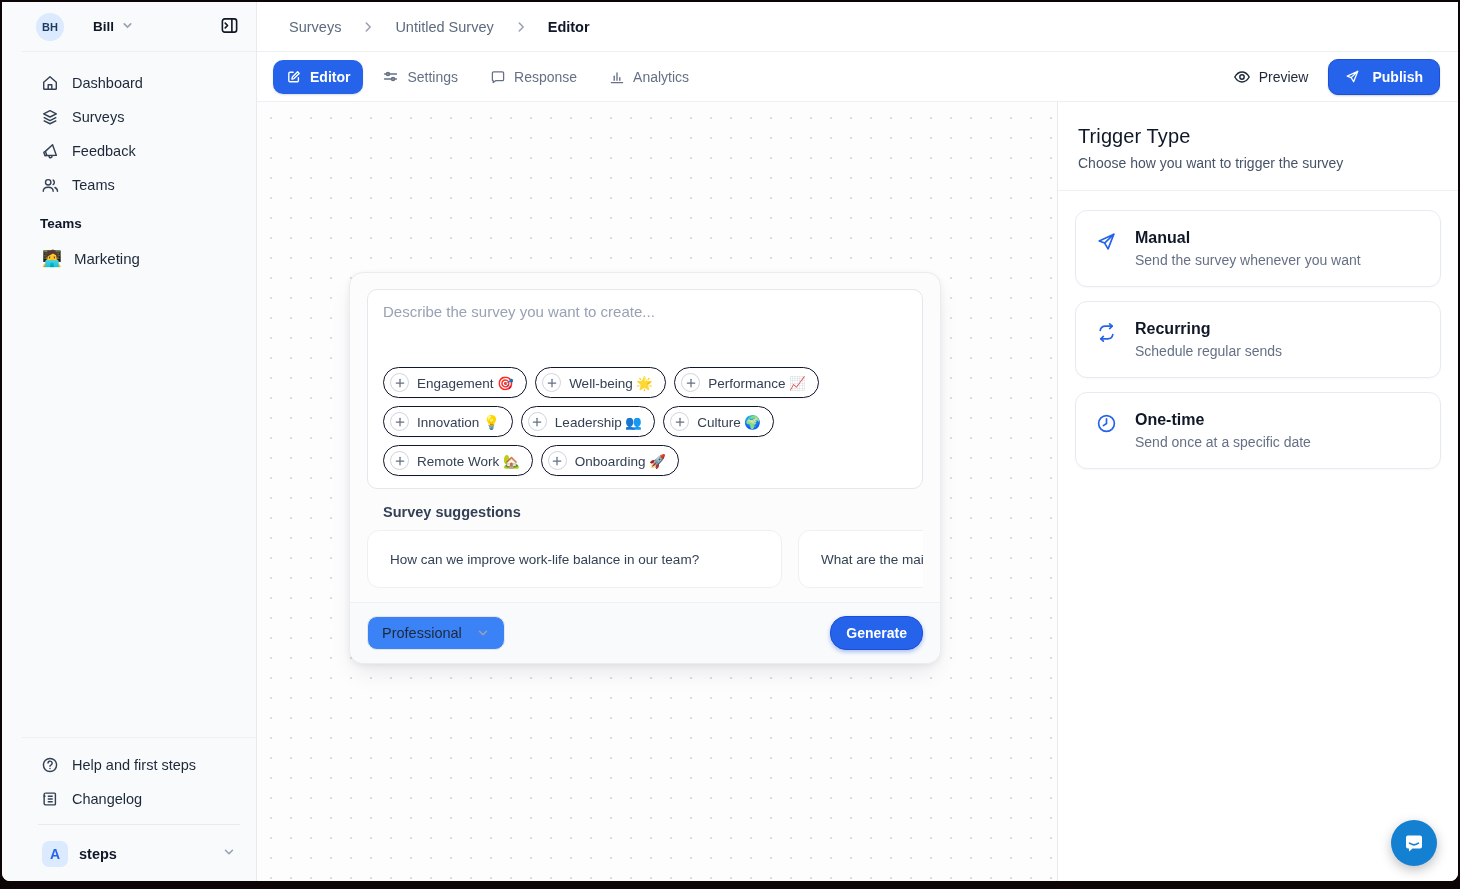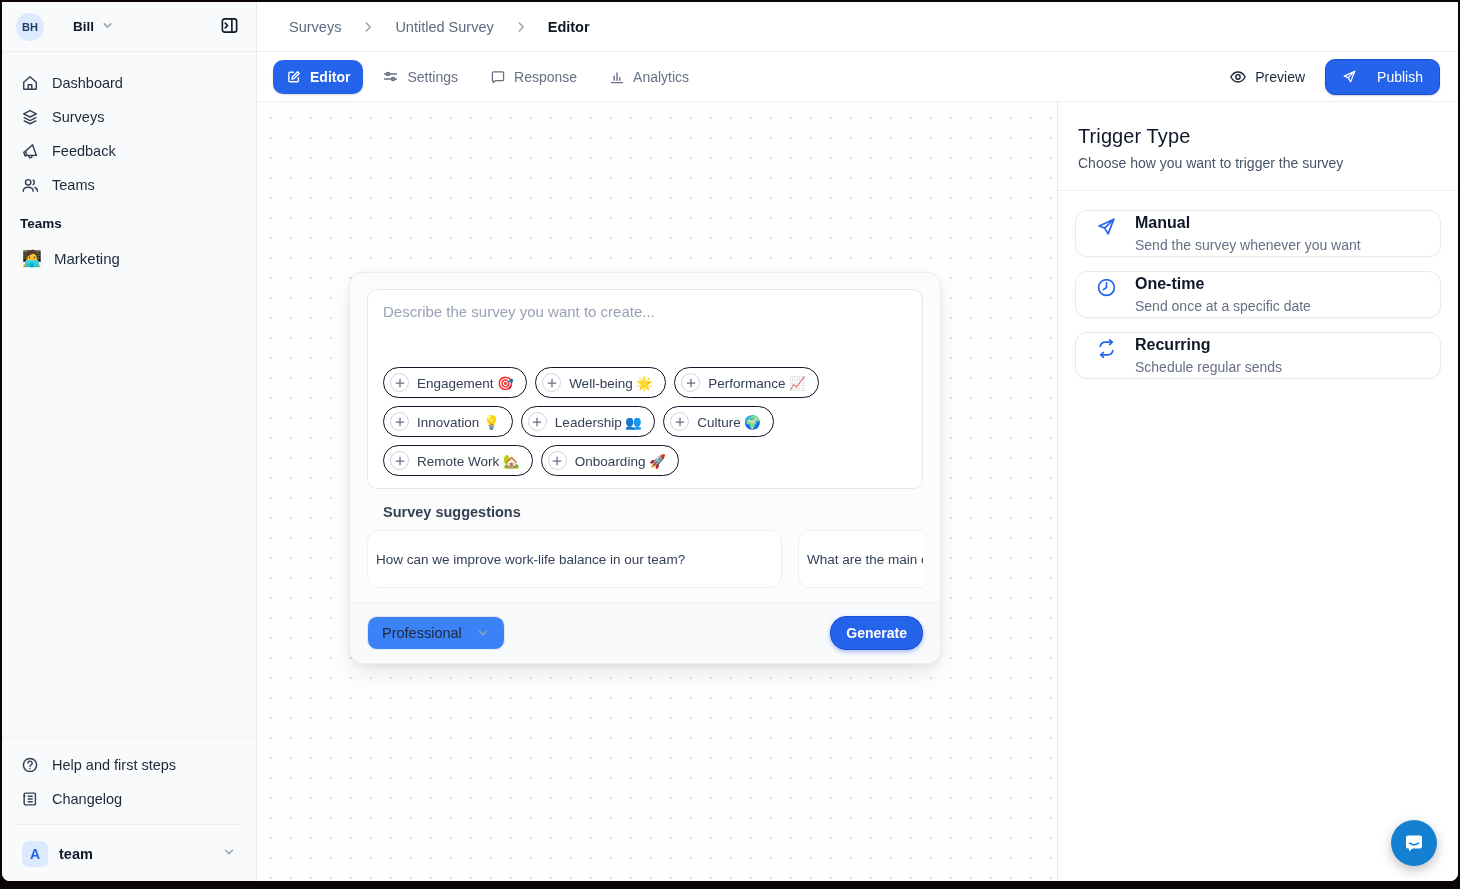--- a/index.html
+++ b/index.html
@@ -4,21 +4,21 @@
 <style>
   * { margin:0; padding:0; box-sizing:border-box; }
   html,body { width:1460px; height:889px; overflow:hidden; }
   body { background:#0d0505; font-family:"Liberation Sans", sans-serif; -webkit-font-smoothing:antialiased; }
 
   .window{ position:absolute; top:2px; left:2px; right:2px; bottom:8px; background:#fff;
            border-radius:0 0 8px 8px; overflow:hidden; display:flex; }
 
   
   .sidebar{ width:255px; min-width:255px; background:#f8fafc; border-right:1px solid #e7eaee;
-            display:flex; flex-direction:column; }
+            display:flex; flex-direction:column;padding-left:20px; }
   .sb-header{ height:50px; border-bottom:1px solid #edf0f3; display:flex; align-items:center;
               padding:0 12px 0 14px; gap:9px; }
   .avatar-circle{ width:28px; height:28px; border-radius:50%; background:#dbeafe; color:#1e3a5f;
                   font-size:11px; font-weight:bold; display:flex; align-items:center; justify-content:center; }
   .sb-ws-name{ font-size:13.5px; font-weight:bold; color:#101828;margin-left:20px; }
   .sb-header .chev{ color:#98a2b3; margin-left:-2px; }
   .sb-toggle{ margin-left:auto; background:none; border:none; cursor:pointer; color:#101828;
               width:30px; height:30px; display:flex; align-items:center; justify-content:center; border-radius:8px; }
   .sb-nav{ padding:14px 10px 0; }
   .sb-item{ display:flex; align-items:center; gap:13px; height:34px; padding:0 8px; border-radius:8px;
@@ -46,21 +46,21 @@
 
   .tabbar{ height:50px; background:#fff; border-bottom:1px solid #edf0f3; display:flex; align-items:center;
            padding:0 18px 0 16px; gap:6px; }
   .tab{ display:flex; align-items:center; gap:8px; font-size:14px; color:#667085; padding:9px 13px;
         border:none; background:none; border-radius:10px; cursor:pointer; }
   .tab .ic{ display:flex; }
   .tab.active{ background:#2563eb; color:#fff; font-weight:bold; box-shadow:0 1px 2px rgba(16,24,40,.15); }
   .tabbar-right{ margin-left:auto; display:flex; align-items:center; gap:14px; }
   .preview-btn{ display:flex; align-items:center; gap:8px; font-size:14px; color:#1d2939; background:none;
                 border:none; cursor:pointer; padding:8px 6px; }
-  .publish-btn{ display:flex; align-items:center; gap:20px; font-size:14px; font-weight:normal; color:#fff;
+  .publish-btn{ display:flex; align-items:center; gap:12px; font-size:14px; font-weight:bold; color:#fff;
                 background:#2563eb; border:1px solid #1d4ed8; border-radius:10px; padding:9px 16px; cursor:pointer;
                 box-shadow:0 1px 2px rgba(16,24,40,.2); }
 
   .content{ flex:1; display:flex; min-height:0; }
 
   
   .canvas{ flex:1; position:relative; background-color:#fdfdfe; overflow:hidden;
            background-image:radial-gradient(#d9dde2 1.1px, transparent 1.2px);
            background-size:20px 20px; background-position:4px 6px; }
 
@@ -73,38 +73,38 @@
   .prompt-placeholder{ font-size:15px; color:#98a2b3; }
   .chip-wrap{ display:flex; flex-wrap:wrap; gap:8px 8px; padding-bottom:2px; }
   .chip{ display:flex; align-items:center; gap:8px; background:#fff; border:1px solid #0f172a;
          border-radius:999px; padding:5px 12px 5px 6px; font-size:13.5px; color:#344054; cursor:pointer;
          box-shadow:0 1px 2px rgba(16,24,40,.04); }
   .chip .plus{ width:19px; height:19px; border-radius:50%; border:1px solid #d0d5dd; color:#667085;
                display:flex; align-items:center; justify-content:center; flex-shrink:0; }
   .sugg-title{ font-size:14.5px; font-weight:bold; color:#344054; margin:15px 16px 10px; }
   .sugg-row{ display:flex; gap:16px; overflow:hidden; margin-bottom:14px; }
   .sugg-card{ flex:0 0 415px; width:415px; height:58px; background:#fff; border:1px solid #eef0f4;
-              border-radius:12px; padding:11px 8px; font-size:13.5px; color:#334155; cursor:pointer; text-align:left; }
+              border-radius:12px; padding:11px 22px; font-size:13.5px; color:#334155; cursor:pointer; text-align:left; }
   .gen-footer{ border-top:1px solid #eef0f4; background:#f8fafc; border-radius:0 0 14px 14px;
                padding:13px 17px; display:flex; align-items:center; justify-content:space-between; }
   .tone-select{ display:flex; align-items:center; gap:14px; background:#3b82f6; border:1px solid #e4e7ec;
                 border-radius:10px; padding:8px 14px; font-size:14.5px; color:#1d2939; cursor:pointer; }
   .tone-select .chev{ color:#98a2b3; display:flex; }
   .generate-btn{ background:#2563eb; color:#fff; font-size:14px; font-weight:bold; border:1px solid #1d4ed8;
                  border-radius:16px; padding:8px 15px; cursor:pointer;
                  box-shadow:0 2px 4px rgba(29,78,216,.35); }
 
   
   .rpanel{ width:401px; min-width:401px; background:#fff; border-left:1px solid #e7eaee; display:flex; flex-direction:column; }
   .rp-header{ padding:23px 20px 19px; border-bottom:1px solid #eef0f4; }
   .rp-title{ font-size:20px; font-weight:normal; color:#101828; letter-spacing:.1px; }
   .rp-sub{ font-size:14px; color:#475467; margin-top:7px; }
   .rp-cards{ padding:19px 17px; }
   .trigger-card{ display:flex; align-items:flex-start; gap:18px; background:#fff; border:1px solid #e6ebf2;
-                 border-radius:12px; padding:3px 20px; margin-bottom:14px; cursor:pointer;
+                 border-radius:12px; padding:18px 20px; margin-bottom:14px; cursor:pointer;
                  box-shadow:0 1px 2px rgba(16,24,40,.03); }
   .trigger-card .ic{ color:#2563eb; margin-top:2px; flex-shrink:0; display:flex; }
   .tc-title{ font-size:16px; font-weight:bold; color:#101828; }
   .tc-desc{ font-size:14px; color:#667085; margin-top:5px; }
 
   .chat-fab{ position:absolute; right:21px; bottom:15px; width:46px; height:46px; border-radius:50%;
              background:#1480d1; border:none; cursor:pointer; display:flex; align-items:center; justify-content:center;
              box-shadow:0 4px 12px rgba(0,0,0,.25); }
 </style>
 </head>
@@ -202,21 +202,21 @@
               <line x1="7.5" y1="7" x2="13" y2="7"></line>
               <line x1="7.5" y1="10" x2="13" y2="10"></line>
               <line x1="7.5" y1="13" x2="13" y2="13"></line>
             </svg>
         </span>
         <span>Changelog</span>
       </div>
       <div class="sb-divider"></div>
       <div class="sb-account">
         <div class="avatar-square">A</div>
-        <span class="sb-account-name">team</span>
+        <span class="sb-account-name">steps</span>
         <span class="chev">
           <svg width="14" height="14" viewBox="0 0 16 16" fill="none" stroke="currentColor" stroke-width="1.8" stroke-linecap="round">
               <path d="M4 6l4 4 4-4"></path>
             </svg>
         </span>
       </div>
     </div>
   </aside>
 
   <div class="main">
@@ -417,44 +417,44 @@
                   <path d="M17 3 L11.5 17 l-3.3 -5.5"></path>
                 </svg>
             </span>
             <div>
               <div class="tc-title">Manual</div>
               <div class="tc-desc">Send the survey whenever you want</div>
             </div>
           </div>
           <div class="trigger-card">
             <span class="ic">
-              <svg width="21" height="21" viewBox="0 0 20 20" fill="none" stroke="currentColor" stroke-width="1.6" stroke-linecap="round">
-                  <circle cx="10" cy="10" r="7.5"></circle>
-                  <path d="M10 5.5 V10 L7 12"></path>
-                </svg>
-            </span>
-            <div>
-              <div class="tc-title">One-time</div>
-              <div class="tc-desc">Send once at a specific date</div>
-            </div>
-          </div>
-          <div class="trigger-card">
-            <span class="ic">
               <svg width="21" height="21" viewBox="0 0 20 20" fill="none" stroke="currentColor" stroke-width="1.6" stroke-linecap="round" stroke-linejoin="round">
                   <path d="M4 8 a5 5 0 0 1 5 -4 h6"></path>
                   <path d="M13 1.8 L15.5 4 L13 6.2"></path>
                   <path d="M16 12 a5 5 0 0 1 -5 4 H5"></path>
                   <path d="M7 13.8 L4.5 16 L7 18.2"></path>
                 </svg>
             </span>
             <div>
               <div class="tc-title">Recurring</div>
               <div class="tc-desc">Schedule regular sends</div>
             </div>
           </div>
+          <div class="trigger-card">
+            <span class="ic">
+              <svg width="21" height="21" viewBox="0 0 20 20" fill="none" stroke="currentColor" stroke-width="1.6" stroke-linecap="round">
+                  <circle cx="10" cy="10" r="7.5"></circle>
+                  <path d="M10 5.5 V10 L7 12"></path>
+                </svg>
+            </span>
+            <div>
+              <div class="tc-title">One-time</div>
+              <div class="tc-desc">Send once at a specific date</div>
+            </div>
+          </div>
         </div>
       </aside>
     </div>
   </div>
 
   <button class="chat-fab">
     <span style="display:flex;">
       <svg width="24" height="24" viewBox="0 0 24 24" fill="#ffffff">
           <path d="M6 4.5 h12 a2 2 0 0 1 2 2 v9 a2 2 0 0 1 -2 2 h-7.5 L7 20.5 v-3 H6 a2 2 0 0 1 -2 -2 v-9 a2 2 0 0 1 2 -2 Z"></path>
           <path d="M7.5 12.2 c3 2.2 6 2.2 9 0" fill="none" stroke="#1480d1" stroke-width="1.6" stroke-linecap="round"></path>

